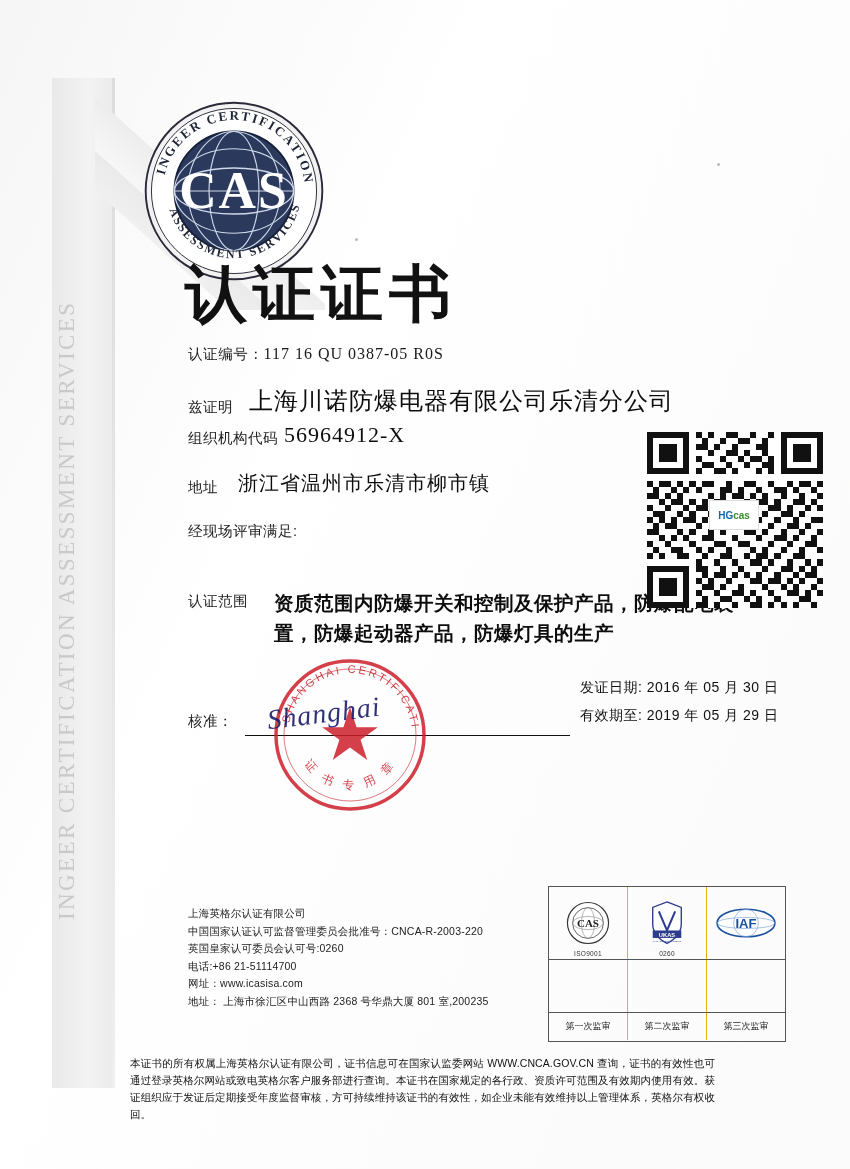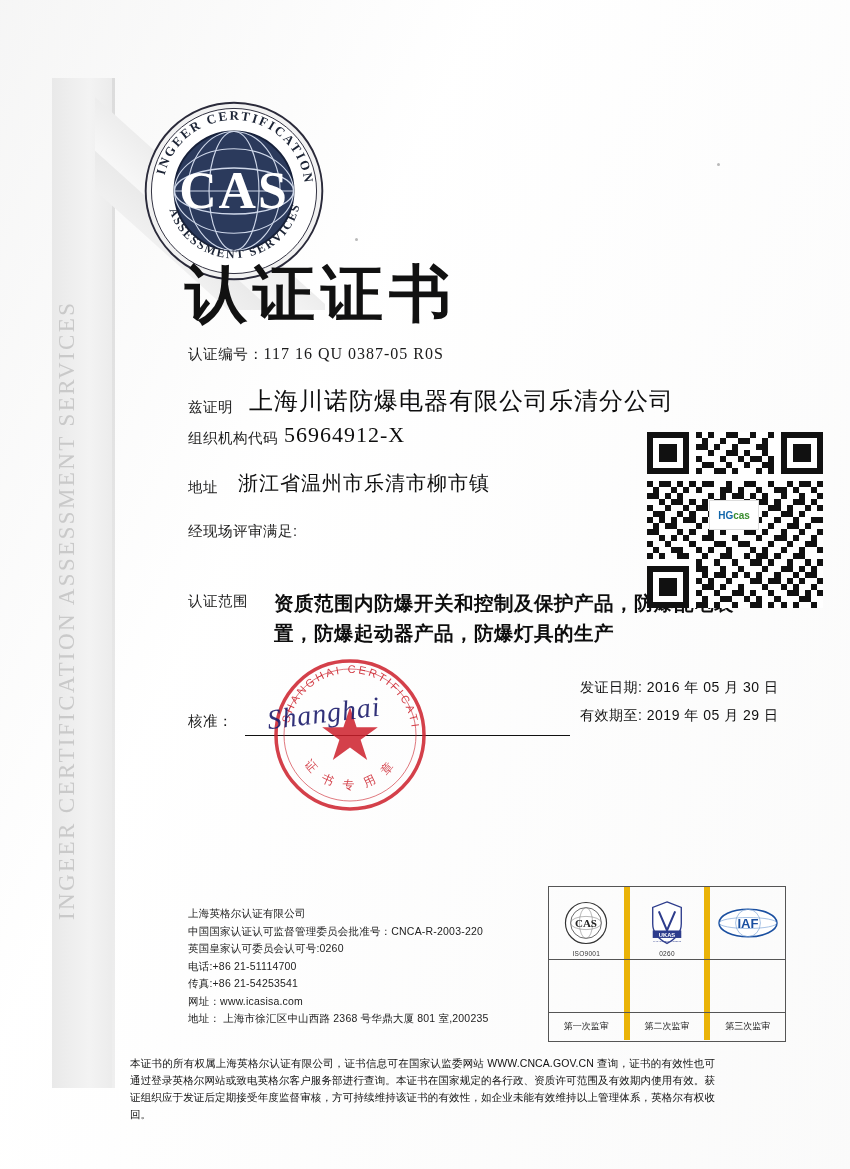--- a/index.html
+++ b/index.html
@@ -252,21 +252,21 @@
     border-bottom: 1px solid #555;
   }
   .mark-cell {
     flex: 1;
     display: flex;
     align-items: center;
     justify-content: center;
     flex-direction: column;
     position: relative;
   }
-  .mark-cell + .mark-cell { border-left: 6px solid #eab308; }
+  .mark-cell + .mark-cell { border-left: 1px solid #eab308; }
   .mark-caption {
     position: absolute;
     bottom: 2px;
     font-size: 6.5px;
     color: #333;
     letter-spacing: 0.3px;
   }
   .marks-mid {
     height: 52px;
     display: flex;
@@ -649,21 +649,20 @@
         <span>HG</span>
           <span class="green">cas</span>
       </div>
     </div>
 
     <div class="footer-left">
       <div>上海英格尔认证有限公司</div>
       <div>中国国家认证认可监督管理委员会批准号：CNCA-R-2003-220</div>
       <div>英国皇家认可委员会认可号:0260</div>
       <div>电话:+86 21-51114700</div>
-      <div>传真:+86 21-54253541</div>
       <div>网址：www.icasisa.com</div>
       <div>地址： 上海市徐汇区中山西路 2368 号华鼎大厦 801 室,200235</div>
     </div>
 
     <div class="marks-box">
       <div class="marks-top">
         <div class="mark-cell">
           <svg class="cas-mini" viewBox="0 0 60 60">
             <circle cx="30" cy="30" r="28" fill="#ffffff" stroke="#333" stroke-width="1.6"></circle>
             <circle cx="30" cy="30" r="21" fill="#ffffff" stroke="#333" stroke-width="1"></circle>

